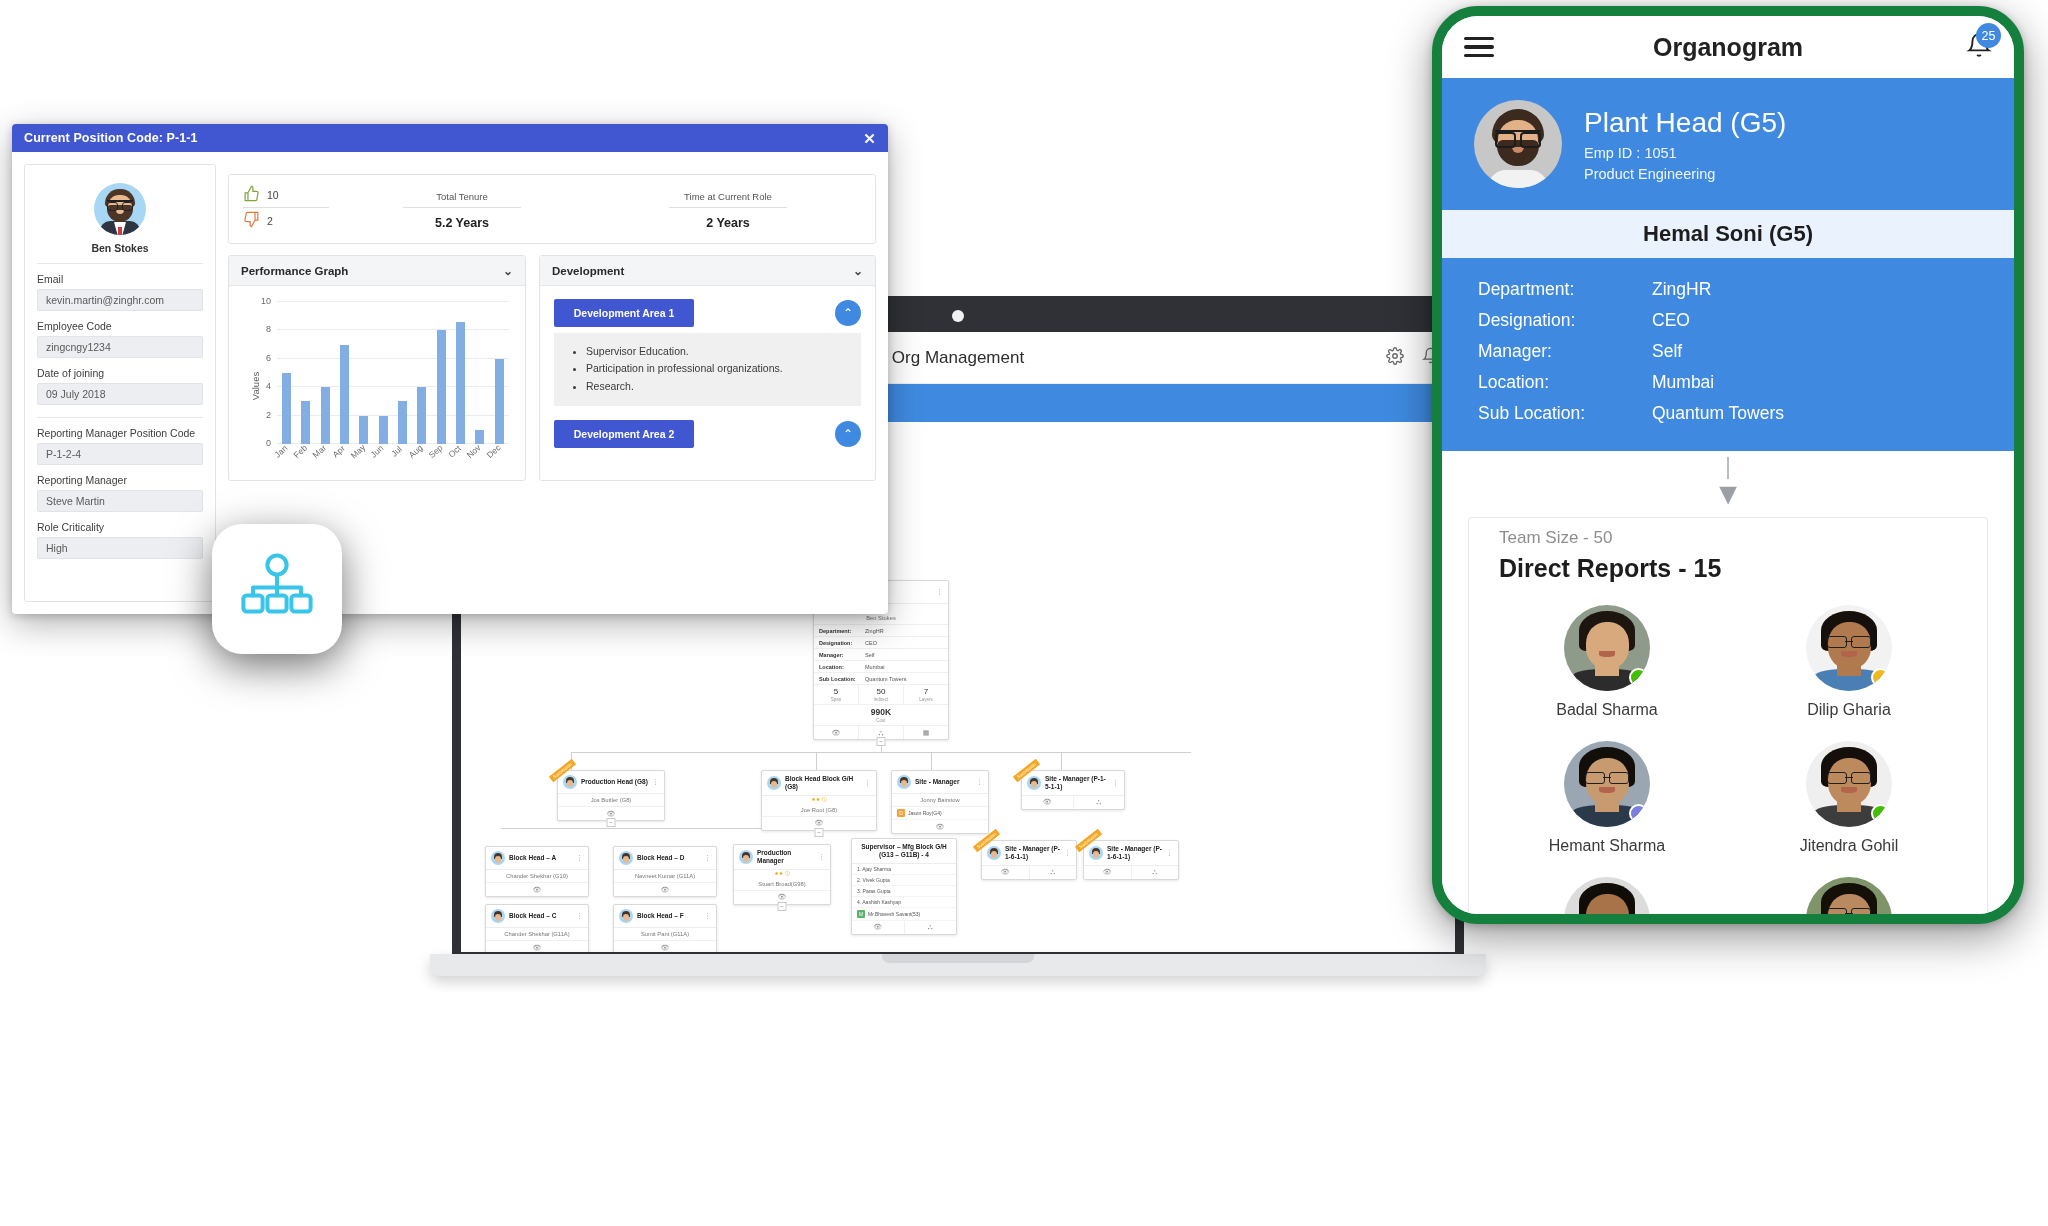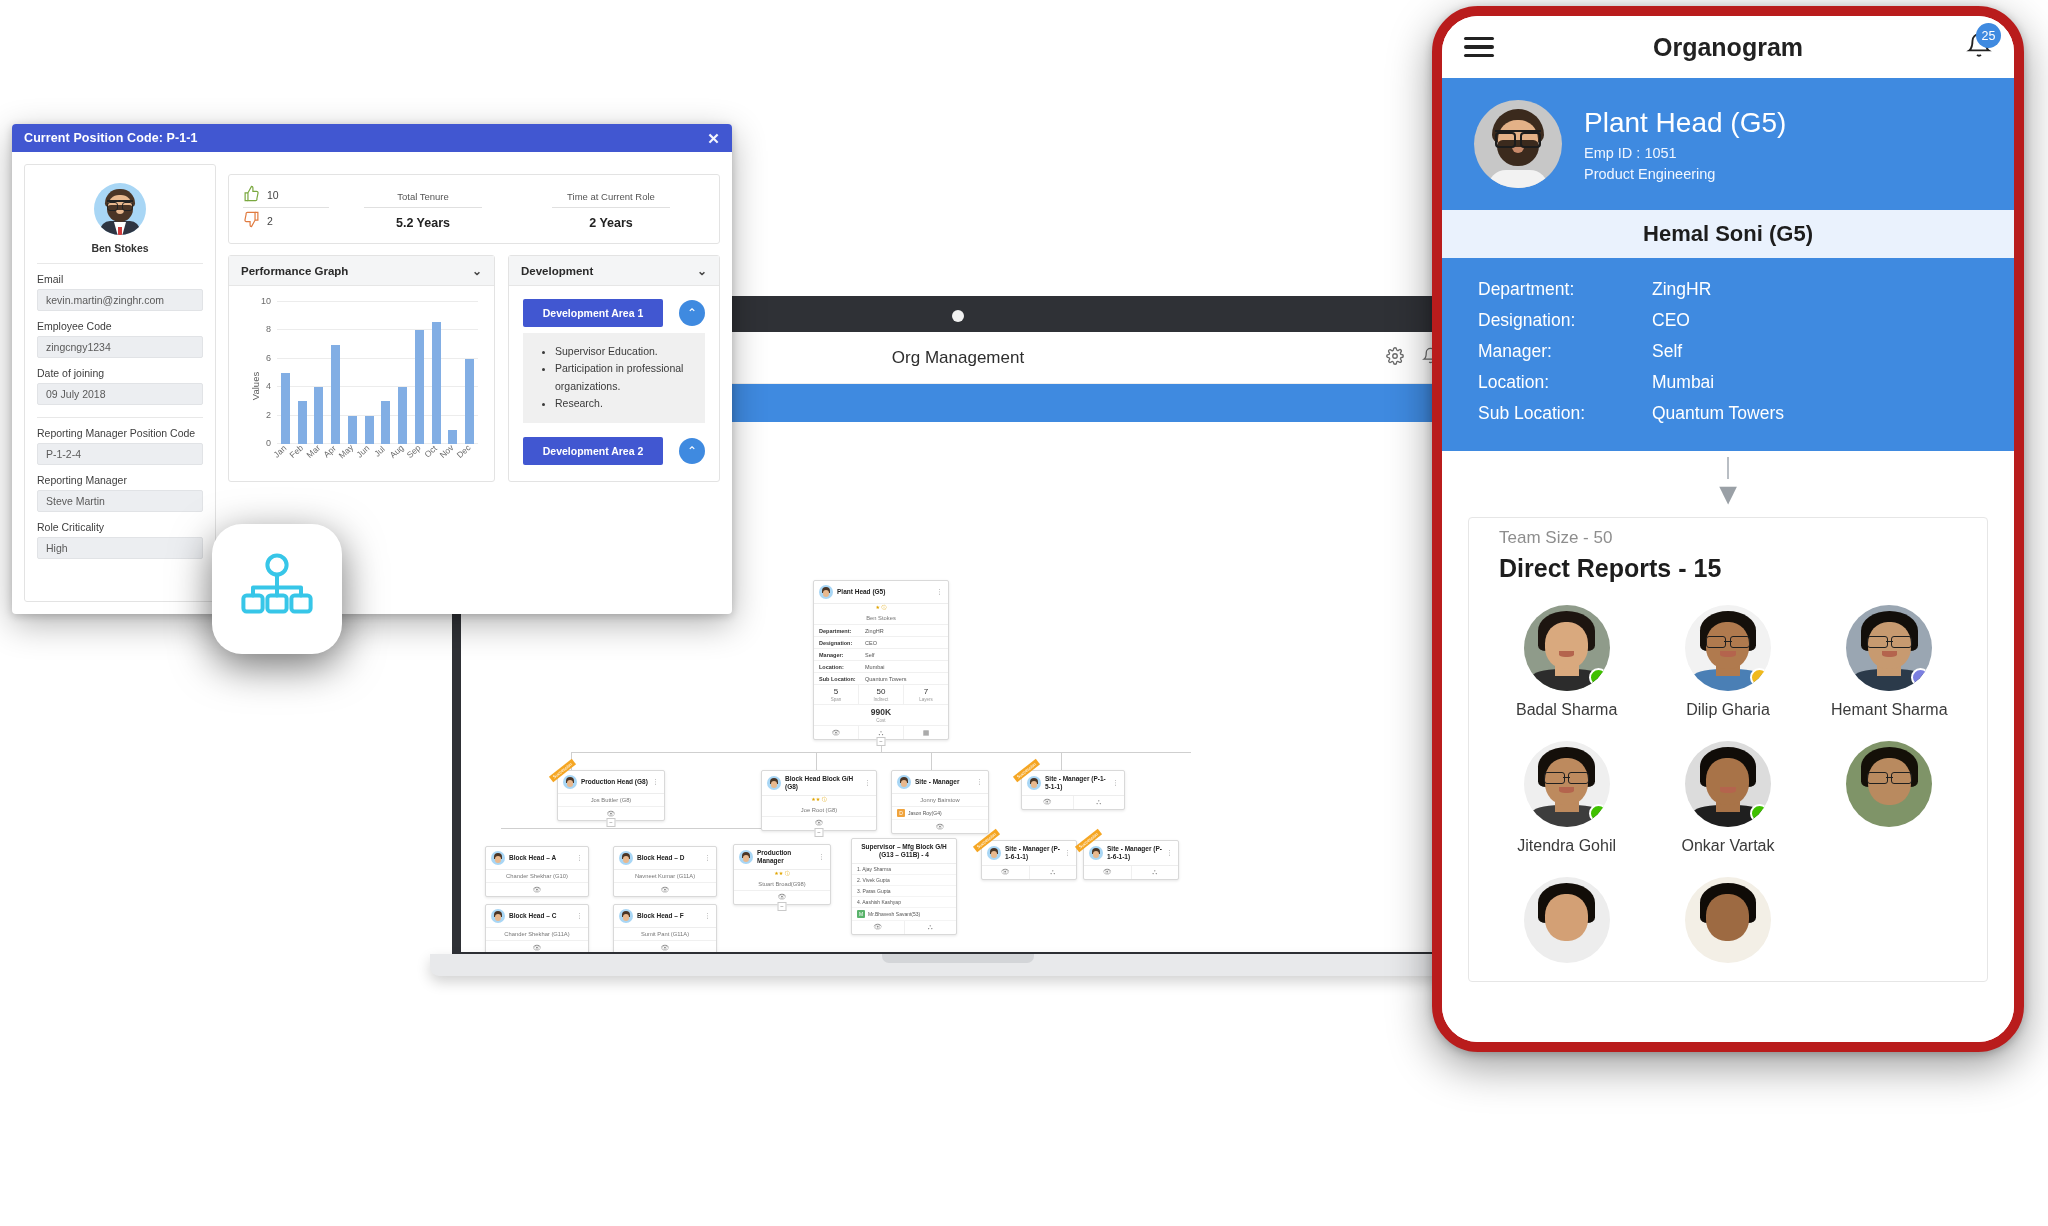--- a/index.html
+++ b/index.html
@@ -6,21 +6,21 @@
   html, body {
     width: 2048px; height: 1226px;
     background: #ffffff;
     font-family: "Liberation Sans", sans-serif;
     overflow: hidden;
   }
   .stage { position: relative; width: 2048px; height: 1226px; }
 
   
   .win1 {
-    position:absolute; left:12px; top:124px; width:720px; height:490px;
+    position:absolute; left:12px; top:124px; width:876px; height:490px;
     background:#fff; border-radius:4px;
     box-shadow: 0 10px 34px rgba(0,0,0,.30), 0 2px 8px rgba(0,0,0,.18);
     overflow:hidden;
   }
   .w1-title {
     height:28px; background:#4157d1; color:#fff;
     display:flex; align-items:center; padding:0 12px;
     font-size:12.5px; font-weight:bold; letter-spacing:.1px;
   }
   .w1-close { margin-left:auto; font-size:15px; line-height:1; cursor:pointer; opacity:.95; }
@@ -153,24 +153,24 @@
   .logo-tile {
     position:absolute; left:212px; top:524px; width:130px; height:130px;
     border-radius:30px; background:#fff;
     box-shadow:0 12px 40px rgba(0,0,0,.55);
     display:flex; align-items:center; justify-content:center;
   }
   .logo-tile svg { width:80px; height:80px; }
 
   
   .phone {
-    position:absolute; left:1432px; top:6px; width:592px; height:1046px;
+    position:absolute; left:1432px; top:6px; width:592px; height:918px;
     background:#fff; border-radius:46px;
     box-shadow:0 14px 44px rgba(0,0,0,.40), 0 2px 10px rgba(0,0,0,.22);
-    border:10px solid #b91c1c; overflow:hidden;
+    border:10px solid #15803d; overflow:hidden;
   }
   .ph-inner { width:100%; height:100%; background:#fff; overflow:hidden; position:relative; }
   .ph-head { height:62px; display:flex; align-items:center; padding:0 22px; position:relative; }
   .burger { width:30px; }
   .burger i { display:block; height:3.4px; background:#222; border-radius:2px; margin:5px 0; }
   .ph-title { position:absolute; left:0; right:0; text-align:center; font-size:25px; font-weight:bold; color:#222; pointer-events:none; }
   .bell-wrap { margin-left:auto; position:relative; }
   .bell-wrap svg { width:26px; height:26px; }
   .bell-badge { position:absolute; right:-9px; top:-9px; min-width:25px; height:25px; border-radius:13px; background:#3f8ae0; color:#fff; font-size:12.5px; display:flex; align-items:center; justify-content:center; padding:0 5px; }
 
@@ -194,21 +194,21 @@
   .dr .v { }
   .arrow-down { text-align:center; color:#9aa0a6; font-size:30px; line-height:1; padding:6px 0 2px; background:#fff; }
   .arrow-stem { width:2px; height:22px; background:#b9bec4; margin:0 auto; }
 
   .reports {
     margin:6px 26px 0; border:1px solid #e6e6e6; border-radius:4px;
     padding:10px 18px 18px; position:relative; overflow:hidden;
   }
   .team-size { font-size:17px; color:#8e8e8e; padding-left:12px; }
   .rep-title { font-size:25px; font-weight:bold; color:#1d1d1d; padding-left:12px; margin-top:6px; }
-  .grid3 { display:grid; grid-template-columns:repeat(3,1fr); gap:22px 2px; margin-top:22px; justify-items:center; }
+  .grid3 { display:grid; grid-template-columns:repeat(2,1fr); gap:22px 2px; margin-top:22px; justify-items:center; }
   .person { text-align:center; width:150px; }
   .p-av { width:86px; height:86px; border-radius:50%; margin:0 auto; position:relative; overflow:hidden; }
   .p-dot { position:absolute; right:2px; bottom:4px; width:19px; height:19px; border-radius:50%; border:2px solid #fff; }
   .p-name { font-size:16px; color:#3a3a3a; margin-top:10px; }
 
   
   .hs { position:absolute; inset:0; }
   .hs .bg { position:absolute; inset:0; }
   .hs .hair { position:absolute; left:17%; top:7%; width:66%; height:46%; border-radius:50% 50% 14% 14%; }
   .hs .face { position:absolute; left:25%; top:20%; width:50%; height:54%; border-radius:46%; }

